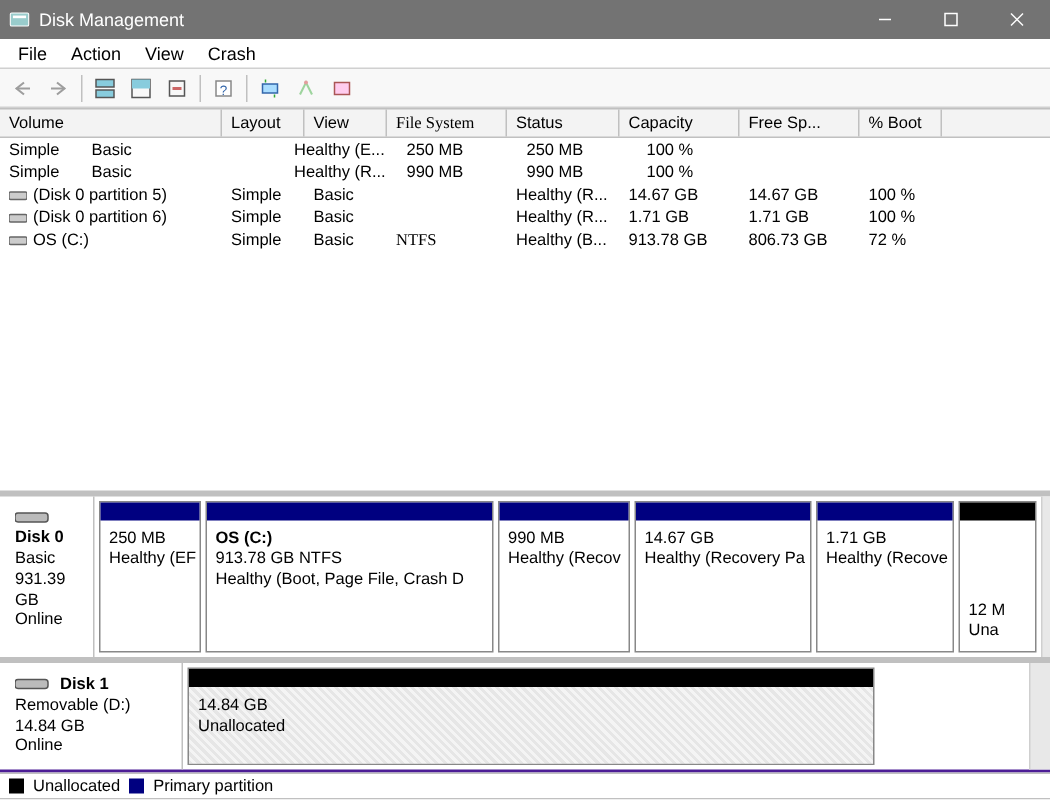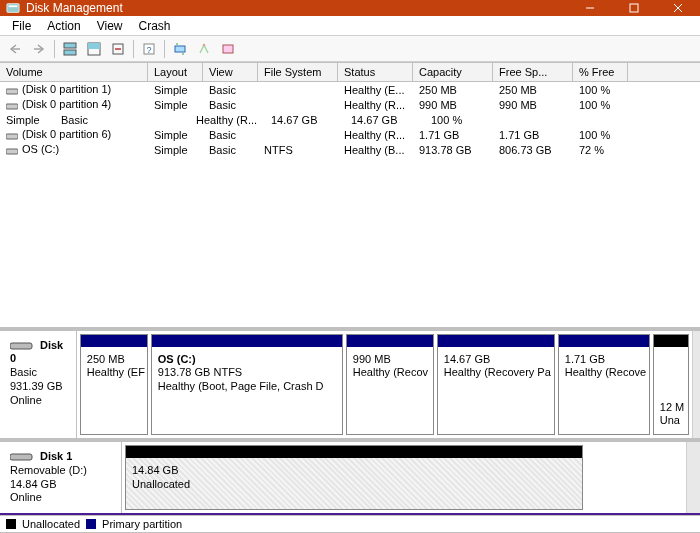--- a/index.html
+++ b/index.html
@@ -1,38 +1,38 @@
 <!DOCTYPE html>
 <html><head>
 <meta charset="utf-8">
 <style>
   * { box-sizing: border-box; margin: 0; padding: 0; }
   body { font-family: "Segoe UI", Tahoma, sans-serif; font-size: 11px; color: #000; background: #fff; width: 700px; height: 533px; overflow: hidden; display: flex; flex-direction: column; }
-  .titlebar { background: #c2410c; color: #fff; height: 16px; display: flex; align-items: center; padding-left: 6px; }
+  .titlebar { background: #737373; color: #fff; height: 26px; display: flex; align-items: center; padding-left: 6px; }
   .titlebar .icon { width: 14px; height: 14px; margin-right: 6px; }
   .titlebar .title { flex: 1; font-size: 12px; }
   .sysbtns { display: flex; height: 100%; }
   .sysbtn { width: 44px; display: flex; align-items: center; justify-content: center; }
   .sysbtn svg { stroke: #fff; fill: none; }
   .menubar { display: flex; height: 20px; align-items: center; padding: 0 4px; border-bottom: 1px solid #d0d0d0; font-size: 12px; }
   .menubar span { padding: 2px 8px; }
   .toolbar { display: flex; height: 26px; align-items: center; padding: 0 4px; gap: 2px; border-bottom: 1px solid #d0d0d0; background: #f8f8f8; }
   .tbtn { width: 22px; height: 22px; display: flex; align-items: center; justify-content: center; border: 1px solid transparent; }
   .tbtn.disabled { opacity: 0.45; }
   .tsep { width: 1px; height: 18px; background: #c0c0c0; margin: 0 2px; }
   .grid { flex: 0 0 auto; }
   .grid-header { display: flex; border-top: 1px solid #c0c0c0; border-bottom: 1px solid #c0c0c0; background: #f3f3f3; height: 20px; font-size: 11px; }
   .grid-header .col { border-right: 1px solid #c0c0c0; padding: 3px 6px; overflow: hidden; white-space: nowrap; }
   .grid-body { }
   .row { display: flex; height: 15px; align-items: center; font-size: 11px; }
   .row .col { padding: 0 6px; overflow: hidden; white-space: nowrap; text-overflow: ellipsis; }
   .c-vol { width: 148px; }
   .c-layout { width: 55px; }
   .c-type { width: 55px; }
-  .c-fs { width: 80px; }
+  .c-fs { width: 80px; font-family: Liberation Serif, serif; }
   .c-status { width: 75px; }
   .c-cap { width: 80px; }
   .c-free { width: 80px; }
   .c-pct { width: 55px; }
   .vol-icon { display:inline-block; width:12px; height:10px; vertical-align:middle; margin-right:4px;}
   .spacer { flex: 1; }
   .bottom-area { border-top: 4px solid #c0c0c0; display:flex; flex-direction:column; }
   .disk-pane { display:flex; border-bottom: 4px solid #c0c0c0; }
   .disk-info { width: 122px; padding: 8px 10px; border-right: 1px solid #c0c0c0; font-size: 11px; line-height: 1.25; }
   .disk-info .name { font-weight: bold; margin-bottom: 2px; text-align: center; }
@@ -148,48 +148,45 @@
 
 <div class="grid">
   <div class="grid-header">
     <div class="col c-vol">Volume</div>
     <div class="col c-layout">Layout</div>
     <div class="col c-type">View</div>
     <div class="col c-fs">File System</div>
     <div class="col c-status">Status</div>
     <div class="col c-cap">Capacity</div>
     <div class="col c-free">Free Sp...</div>
-    <div class="col c-pct">% Free</div>
+    <div class="col c-pct">% Boot</div>
   </div>
   <div class="grid-body" id="grid-body">
       <div class="row">
-        <div class="col c-vol"><span class="vol-icon"><svg width="12" height="10">
-              <rect x="0" y="3" width="12" height="5" rx="1" fill="#ccc" stroke="#666"></rect>
-            </svg></span>(Disk 0 partition 1)</div>
         <div class="col c-layout">Simple</div>
         <div class="col c-type">Basic</div>
         <div class="col c-fs"></div>
         <div class="col c-status">Healthy (E...</div>
         <div class="col c-cap">250 MB</div>
         <div class="col c-free">250 MB</div>
         <div class="col c-pct">100 %</div>
       </div>
       <div class="row">
-        <div class="col c-vol"><span class="vol-icon"><svg width="12" height="10">
-              <rect x="0" y="3" width="12" height="5" rx="1" fill="#ccc" stroke="#666"></rect>
-            </svg></span>(Disk 0 partition 4)</div>
         <div class="col c-layout">Simple</div>
         <div class="col c-type">Basic</div>
         <div class="col c-fs"></div>
         <div class="col c-status">Healthy (R...</div>
         <div class="col c-cap">990 MB</div>
         <div class="col c-free">990 MB</div>
         <div class="col c-pct">100 %</div>
       </div>
       <div class="row">
+        <div class="col c-vol"><span class="vol-icon"><svg width="12" height="10">
+              <rect x="0" y="3" width="12" height="5" rx="1" fill="#ccc" stroke="#666"></rect>
+            </svg></span>(Disk 0 partition 5)</div>
         <div class="col c-layout">Simple</div>
         <div class="col c-type">Basic</div>
         <div class="col c-fs"></div>
         <div class="col c-status">Healthy (R...</div>
         <div class="col c-cap">14.67 GB</div>
         <div class="col c-free">14.67 GB</div>
         <div class="col c-pct">100 %</div>
       </div>
       <div class="row">
         <div class="col c-vol"><span class="vol-icon"><svg width="12" height="10">
@@ -260,21 +257,21 @@
             <div>Healthy (Recovery Pa</div>
           </div>
         </div>
         <div class="part" style="width: 92px;">
           <div class="part-header ph-primary"></div>
           <div class="part-body">
             <div>1.71 GB</div>
             <div>Healthy (Recove</div>
           </div>
         </div>
-        <div class="part" style="width: 36px; gap: 48px;">
+        <div class="part" style="width: 52px; gap: 48px;">
           <div class="part-header ph-black"></div>
           <div class="part-body">
             <div>12 M</div>
             <div>Una</div>
           </div>
         </div>
       </div>
     <div class="scroll-col"></div>
   </div>
 

